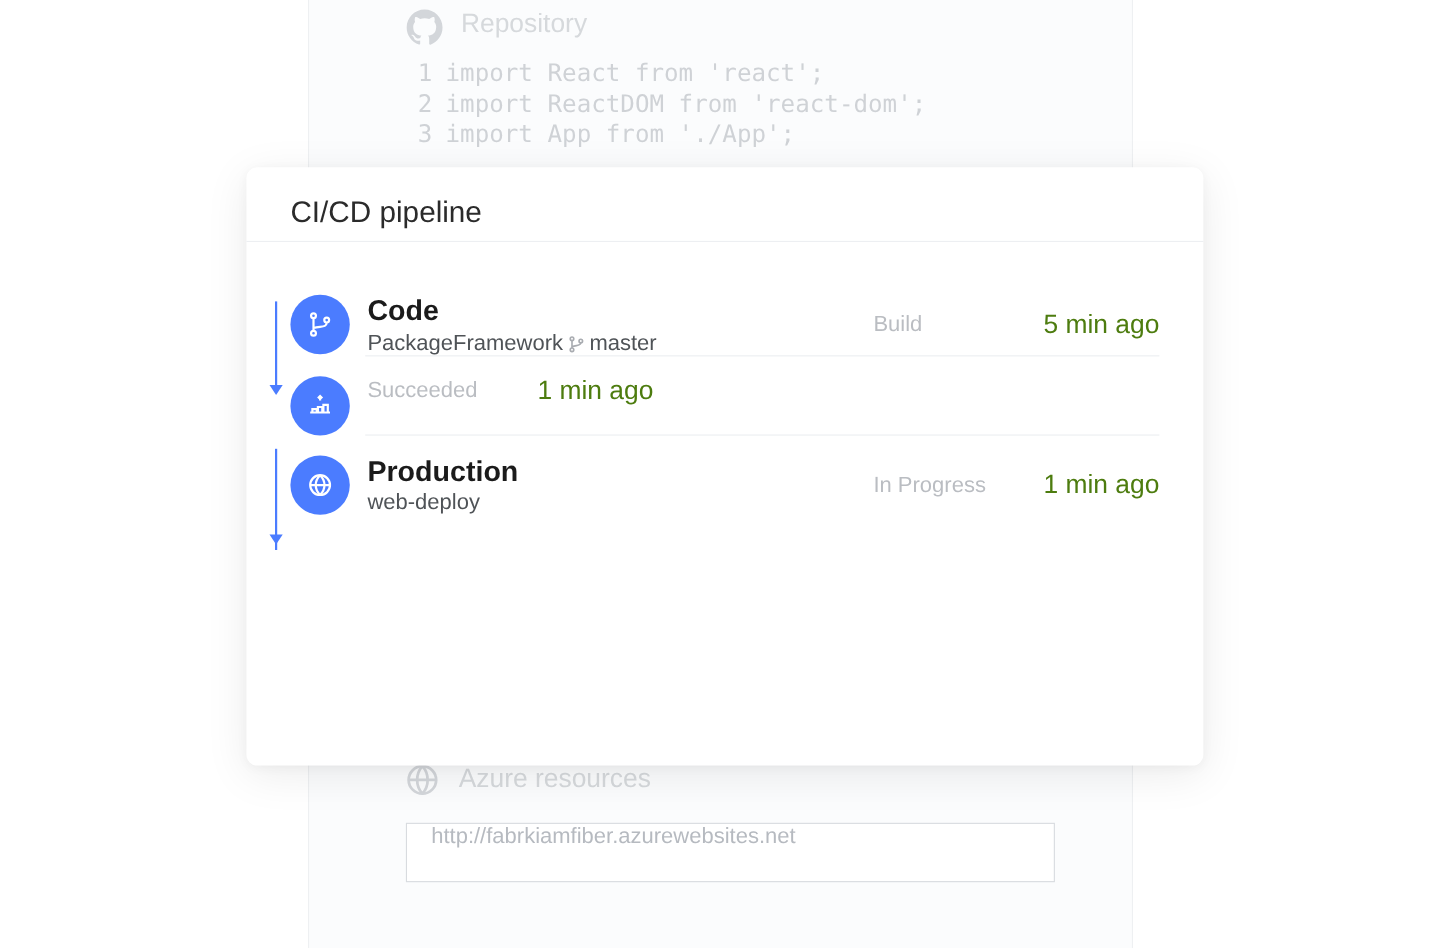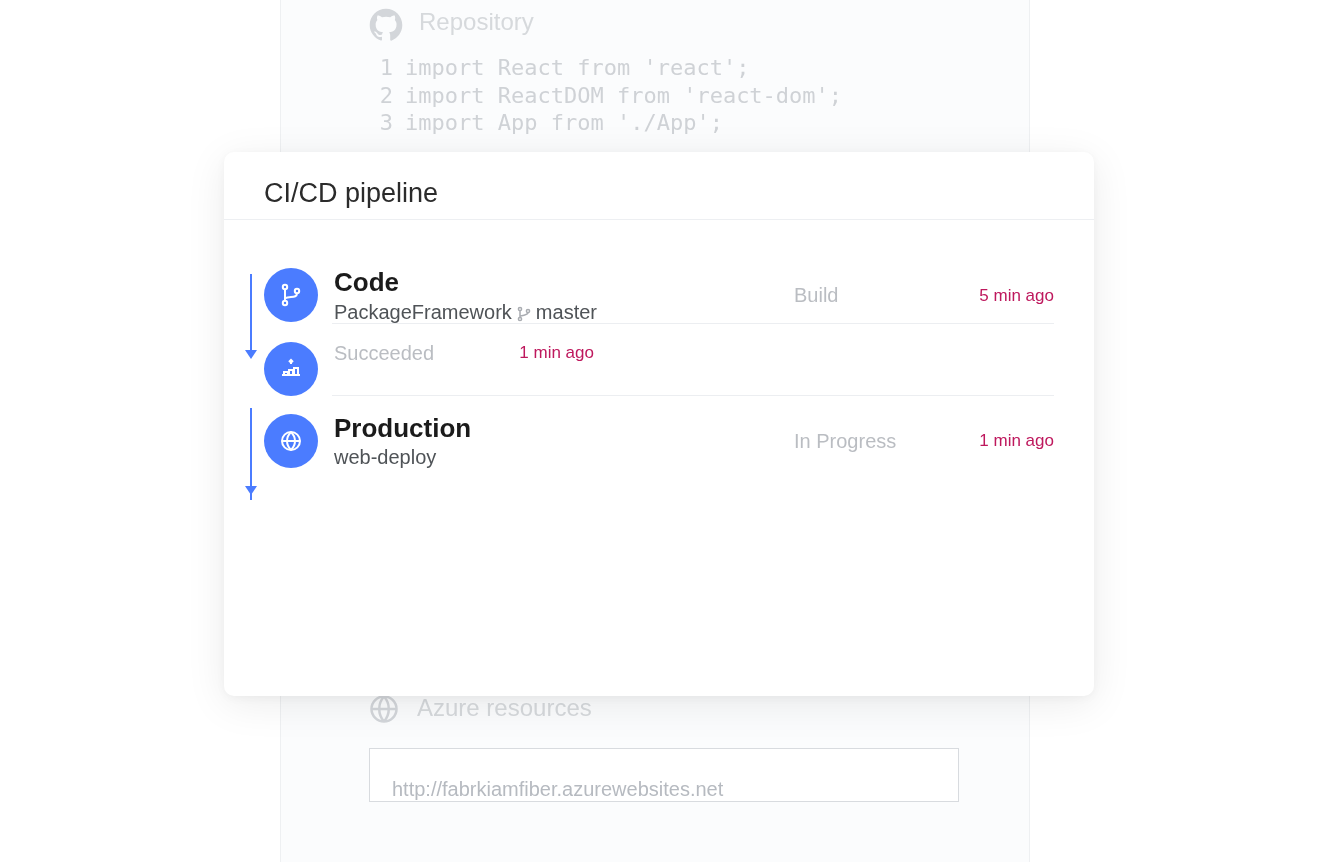--- a/index.html
+++ b/index.html
@@ -68,21 +68,21 @@
     font-size: 24px;
     font-weight: 400;
     color: #d6d9dc;
   }
   .url-box {
     width: 590px;
     height: 54px;
     border: 1px solid #d8dbdf;
     background: #ffffff;
     display: flex;
-    align-items: flex-end;
+    align-items: flex-start;
     padding: 0 22px;
     font-size: 20px;
     color: #b6bac0;
   }
 
   .card {
     position: absolute;
     left: 224px;
     top: 152px;
     width: 870px;
@@ -174,22 +174,22 @@
     height: 16px;
   }
   .stage-status {
     width: 140px;
     font-size: 20px;
     color: #babdc2;
     text-align: left;
   }
   .stage-time {
     width: 120px;
-    font-size: 17px;
-    color: #be185d;
+    font-size: 24px;
+    color: #4d7c0f;
     text-align: right;
   }
 </style>
 </head>
 <body>
 
 <div class="bg-panel">
   <div class="bg-header">
     <span class="bg-header-icon">
       <svg viewBox="0 0 24 24" fill="currentColor">

